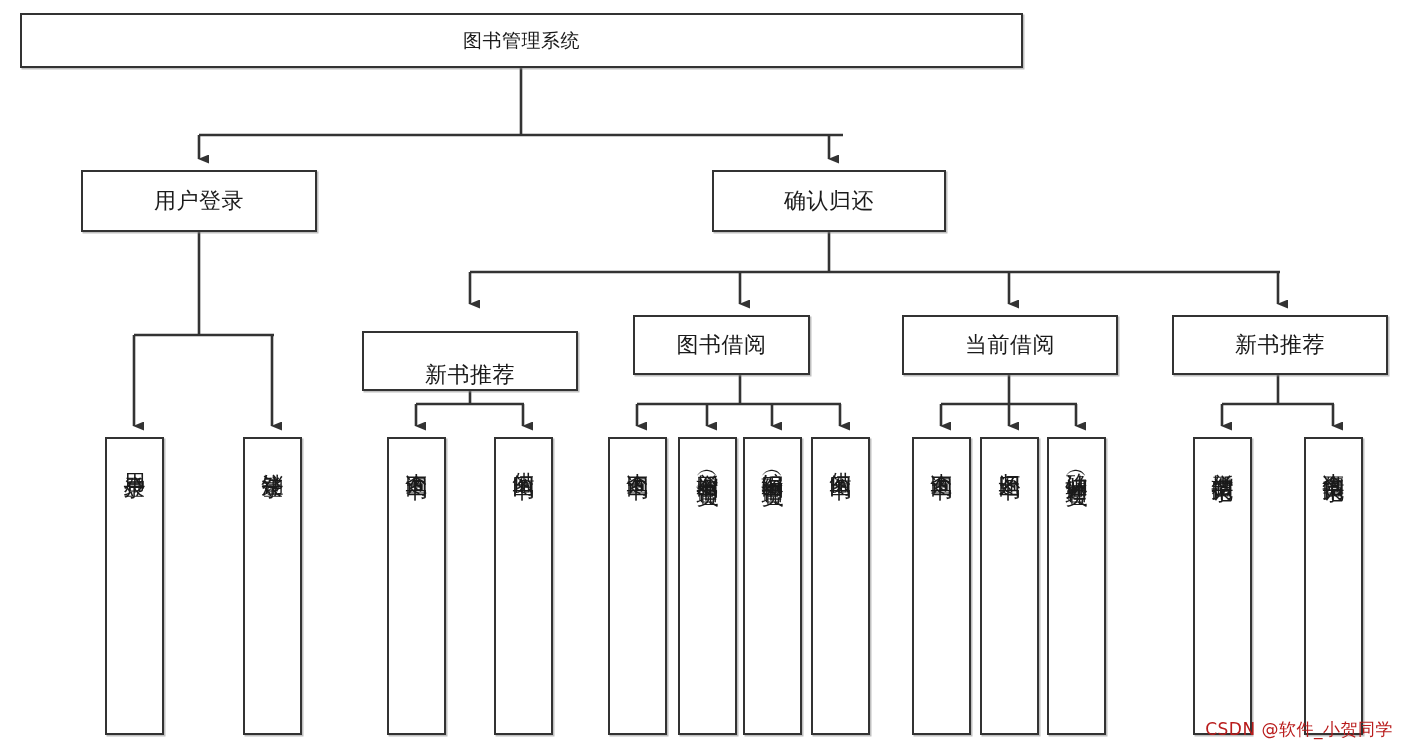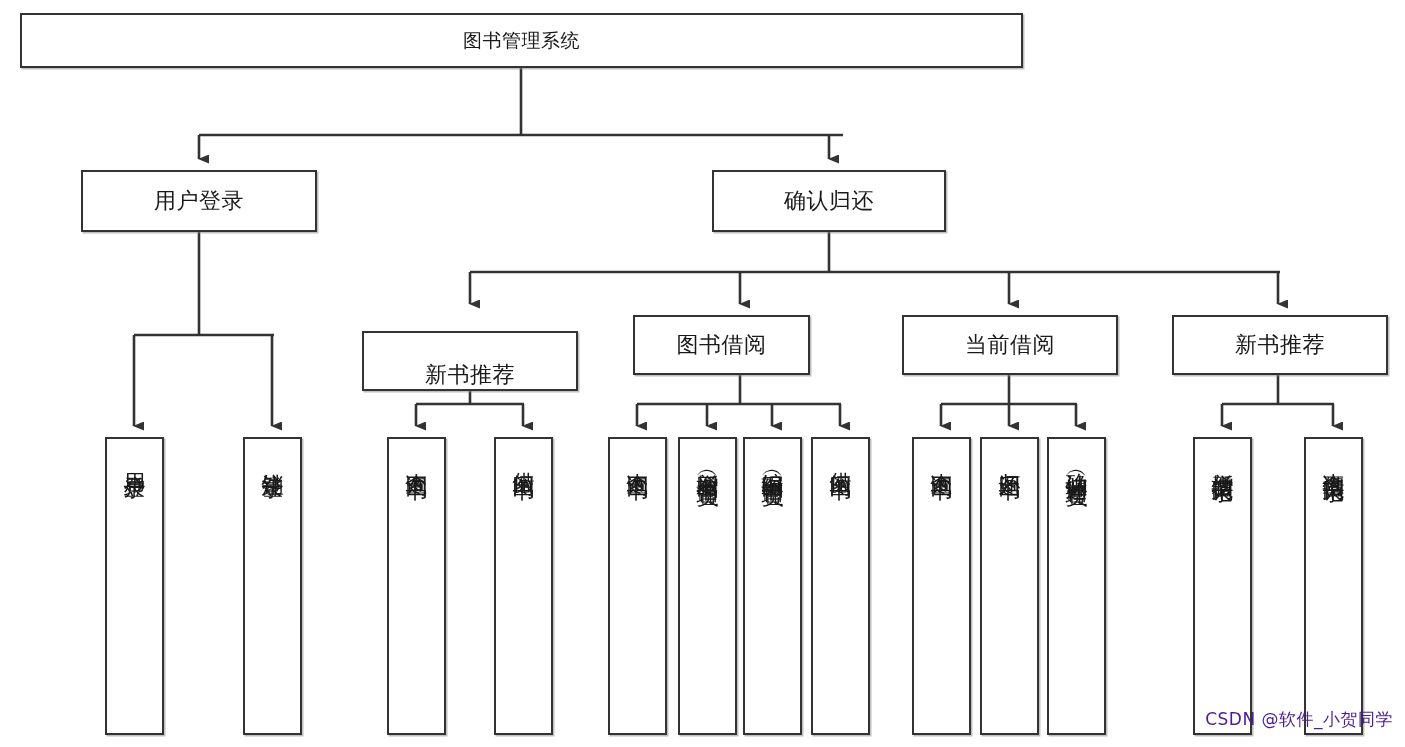--- a/index.html
+++ b/index.html
@@ -61,23 +61,23 @@
     line-height: 1.1;
     letter-spacing: 2px;
     white-space: nowrap;
   }
   .node.vertical.tall .node-label {
     padding-top: 0;
   }
   #watermark {
     position: absolute;
     right: 12px;
-    bottom: 16px;
+    bottom: 6px;
     font-size: 17px;
-    color: #4c1d95;
+    color: #b91c1c;
     letter-spacing: 0.5px;
     user-select: none;
     white-space: nowrap;
   }
 </style>
 </head>
 <body>
 
 <div id="diagram-root">
 

